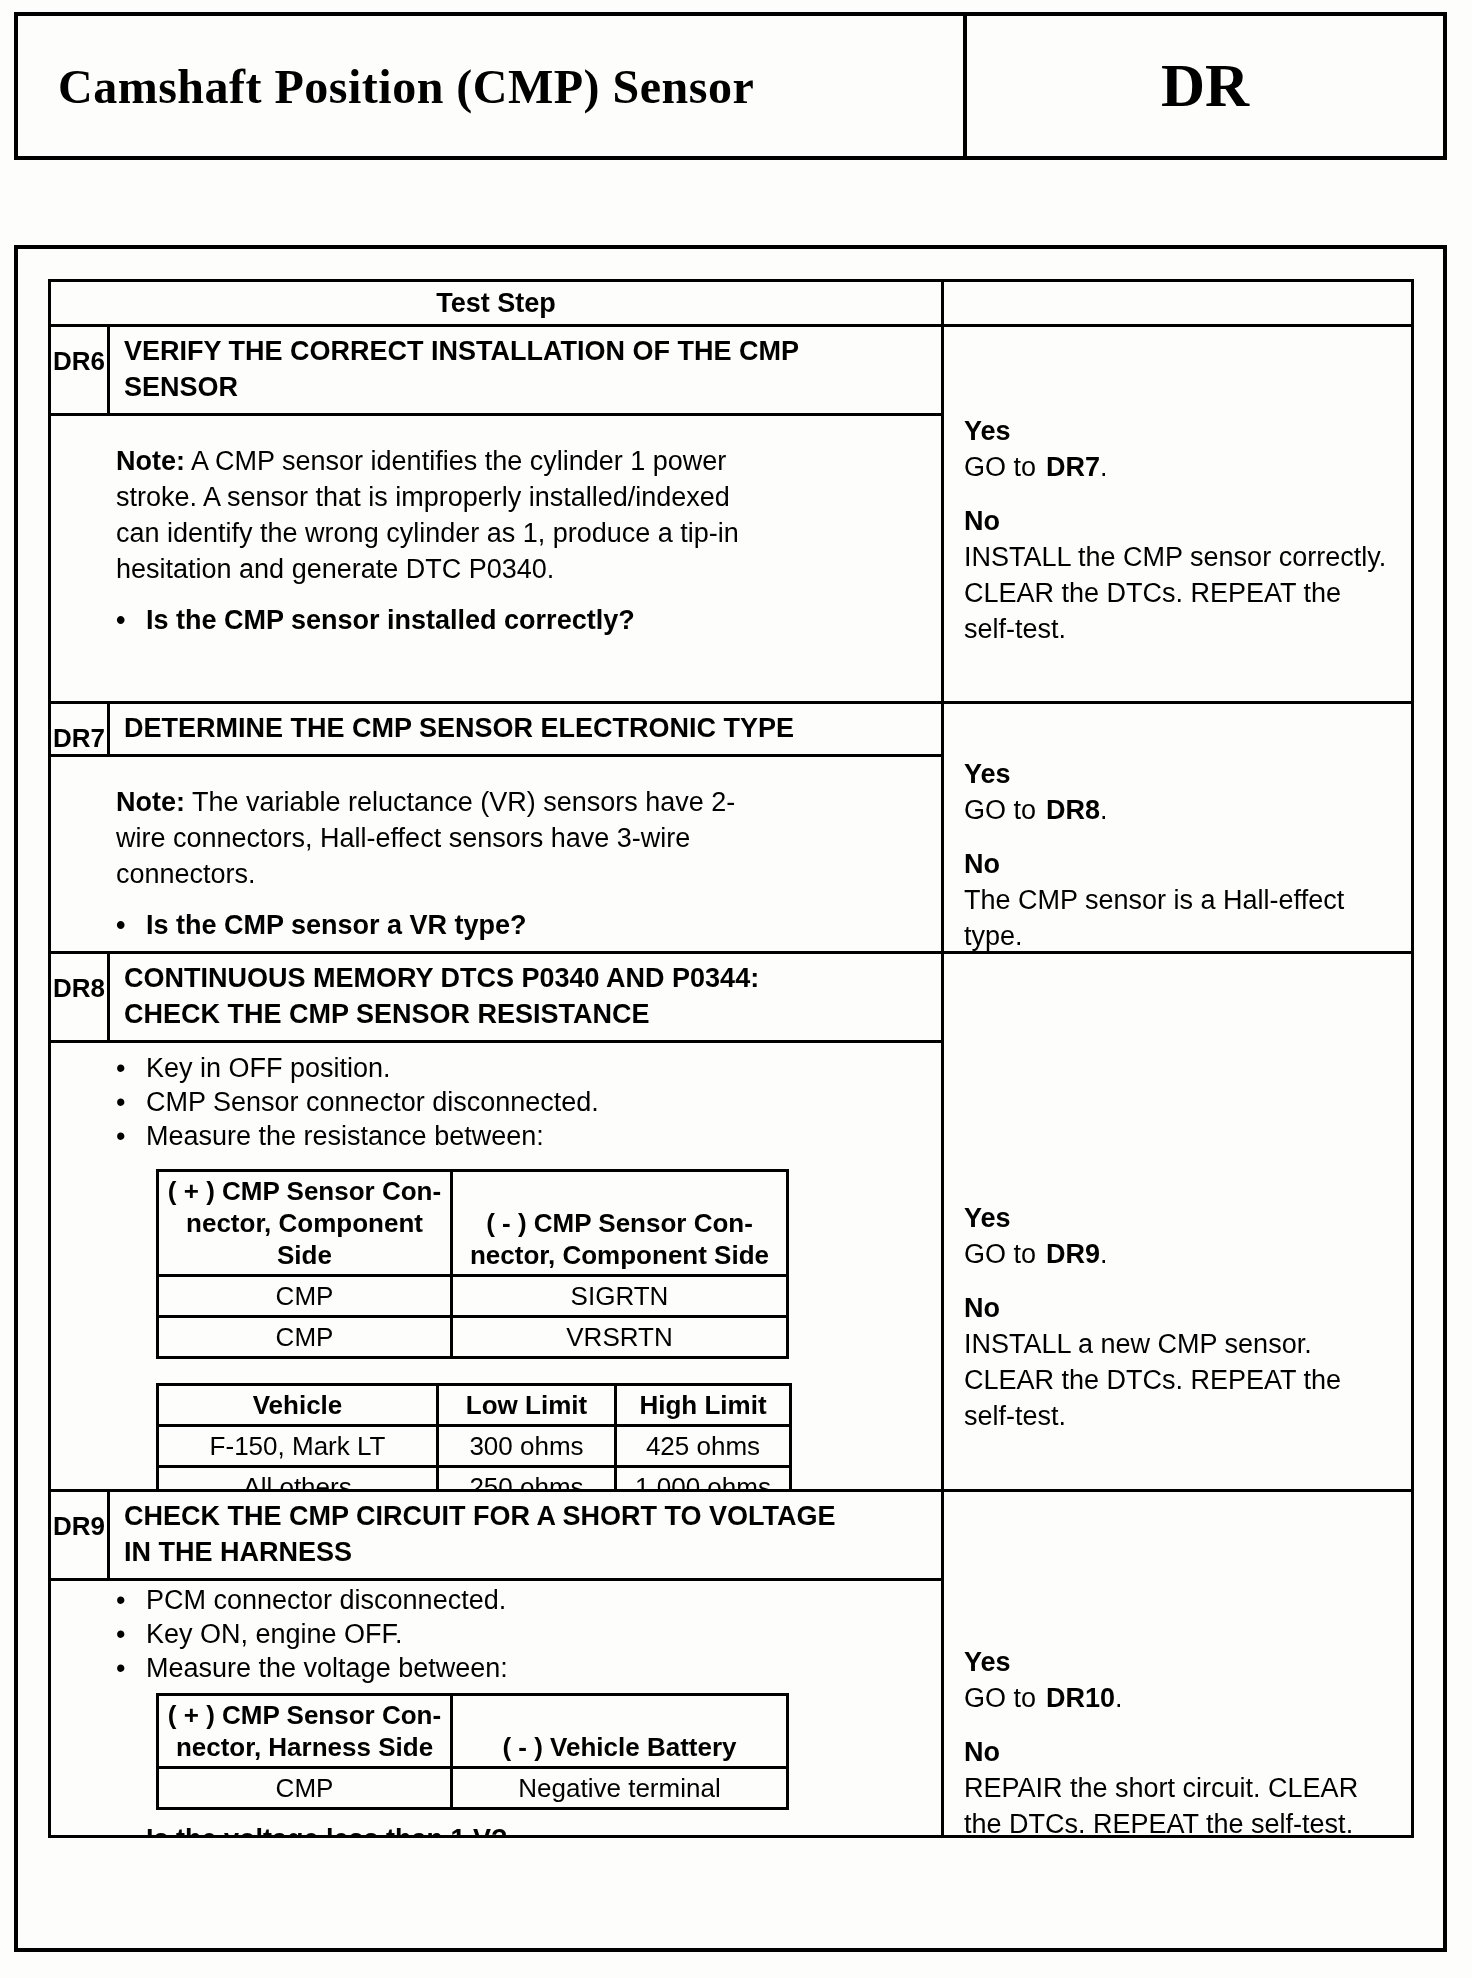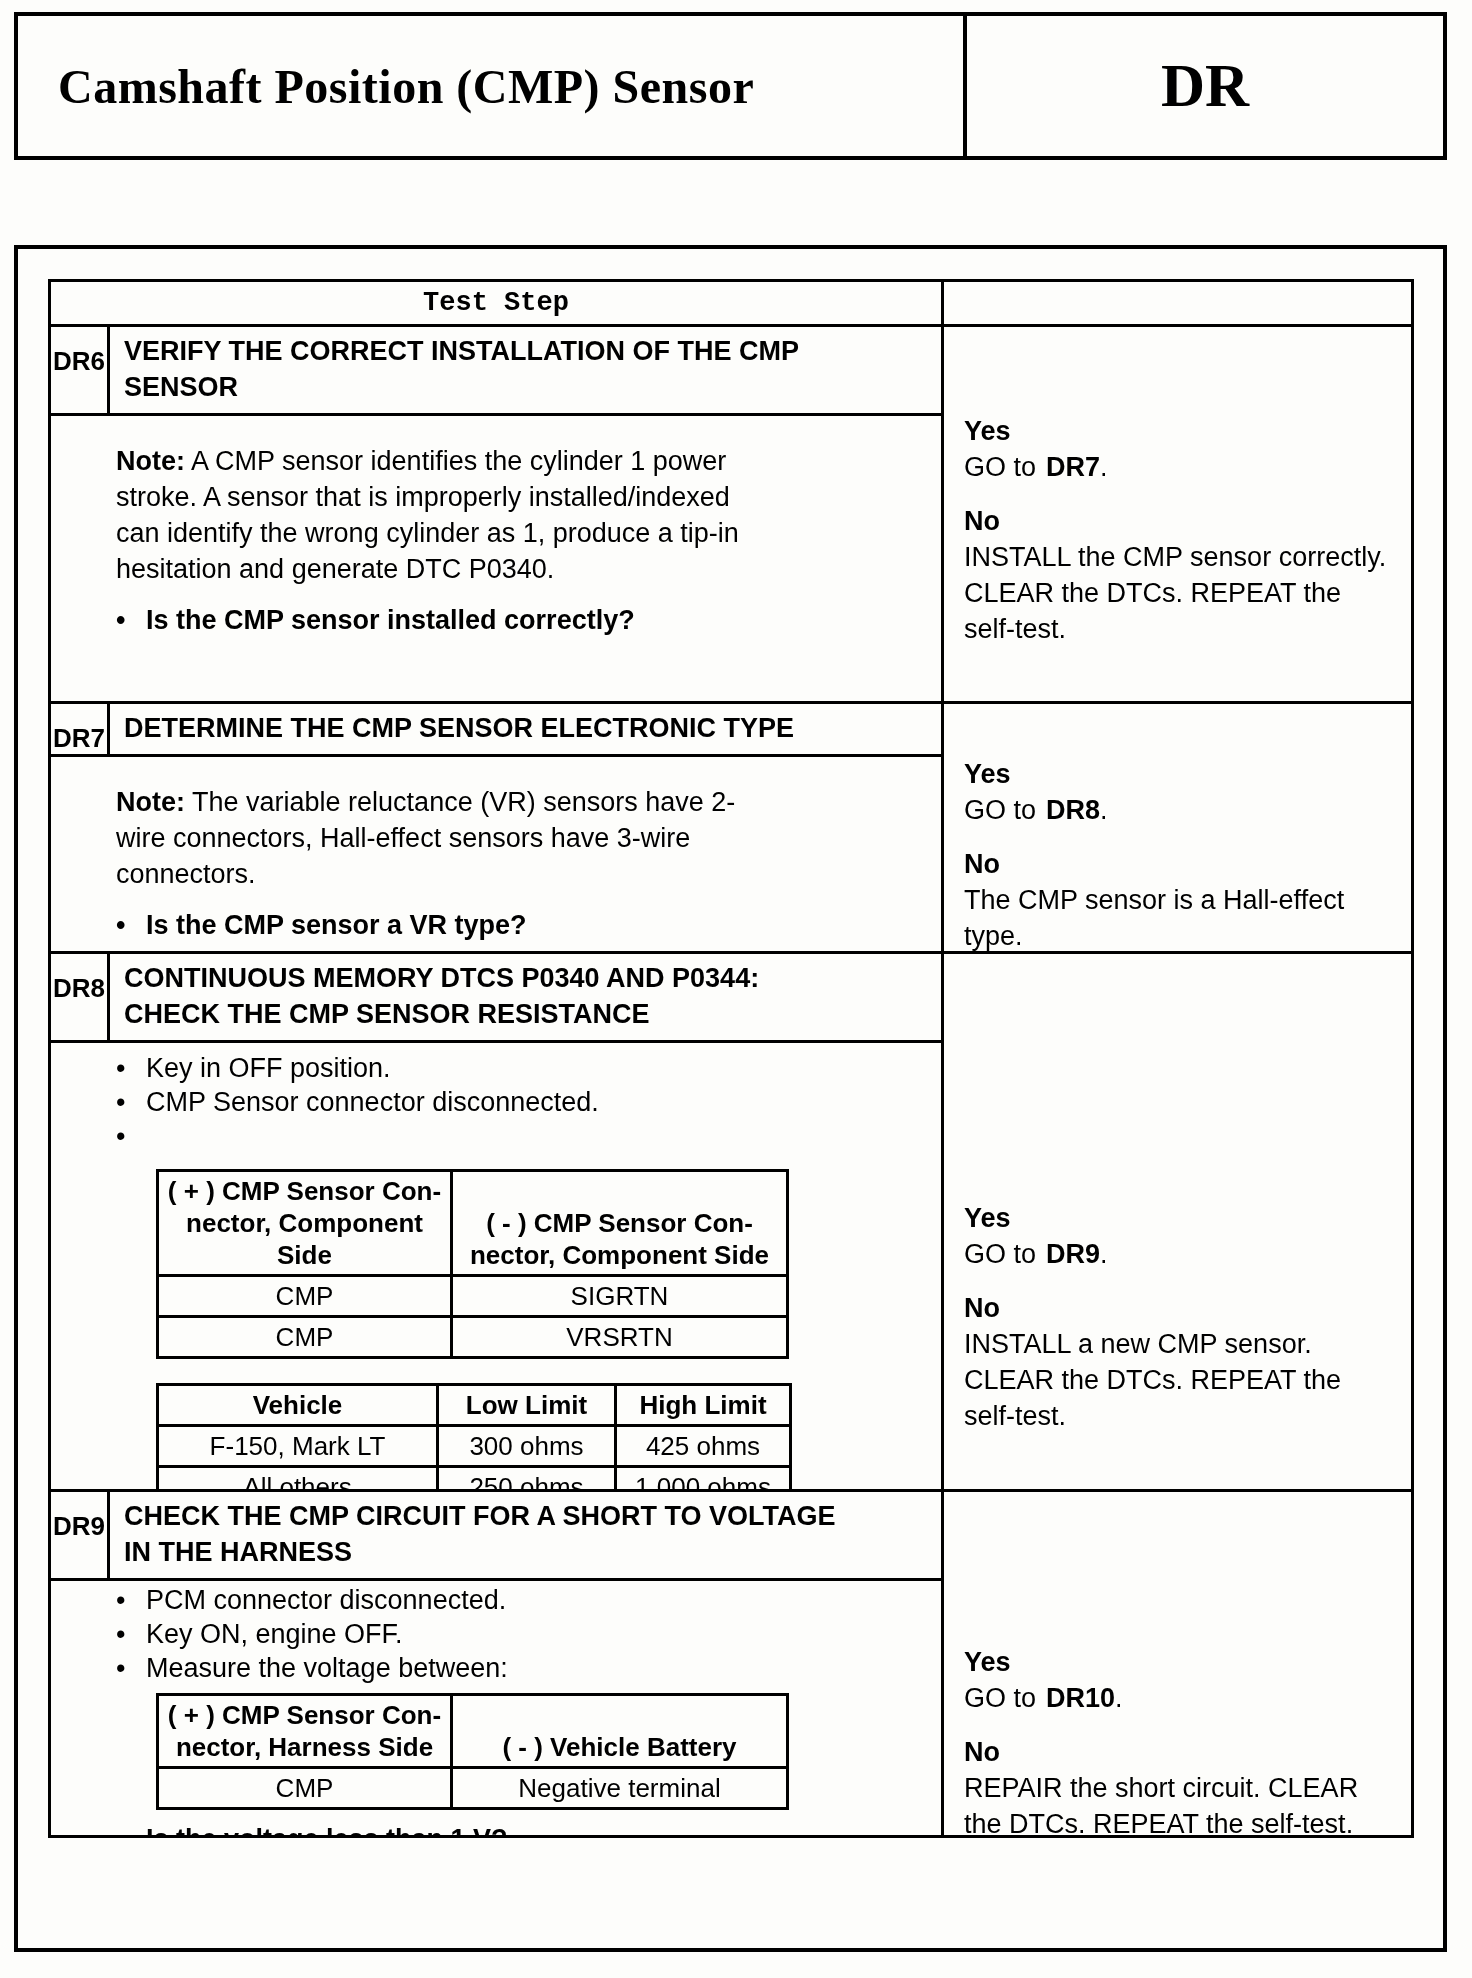--- a/index.html
+++ b/index.html
@@ -41,21 +41,21 @@
   
   .dr-table {
     position: absolute; left: 30px; top: 30px;
     width: 1366px; height: 1559px;
     border: 3px solid #000;
   }
   .thead { display: flex; height: 42px; }
   .th-left {
     width: 893px; border-right: 3px solid #000;
     display: flex; align-items: center; justify-content: center;
-    font-weight: bold; font-size: 27px; font-family: Liberation Mono, monospace;
+    font-weight: bold; font-size: 27px;
   }
   .th-right {
     flex: 1;
     display: flex; align-items: center; justify-content: center;
     font-weight: bold; font-size: 27px;
   }
 
   .block { display: flex; border-top: 3px solid #000; overflow: hidden; }
   .b-dr6 { height: 377px; }
   .b-dr7 { height: 250px; }
@@ -190,20 +190,21 @@
           <div class="bullet-row">
               <span class="dot">•</span>
               <span>Key in OFF position.</span>
             </div>
           <div class="bullet-row">
               <span class="dot">•</span>
               <span>CMP Sensor connector disconnected.</span>
             </div>
           <div class="bullet-row">
               <span class="dot">•</span>
+              <span>Measure the resistance between:</span>
             </div>
 
           <table class="ctable">
             <tbody>
                 <tr>
               <th class="w-conn-l">( + ) CMP Sensor Con-
 nector, Component Side</th>
               <th class="w-conn-r">( - ) CMP Sensor Con-
 nector, Component Side</th>
             </tr>

